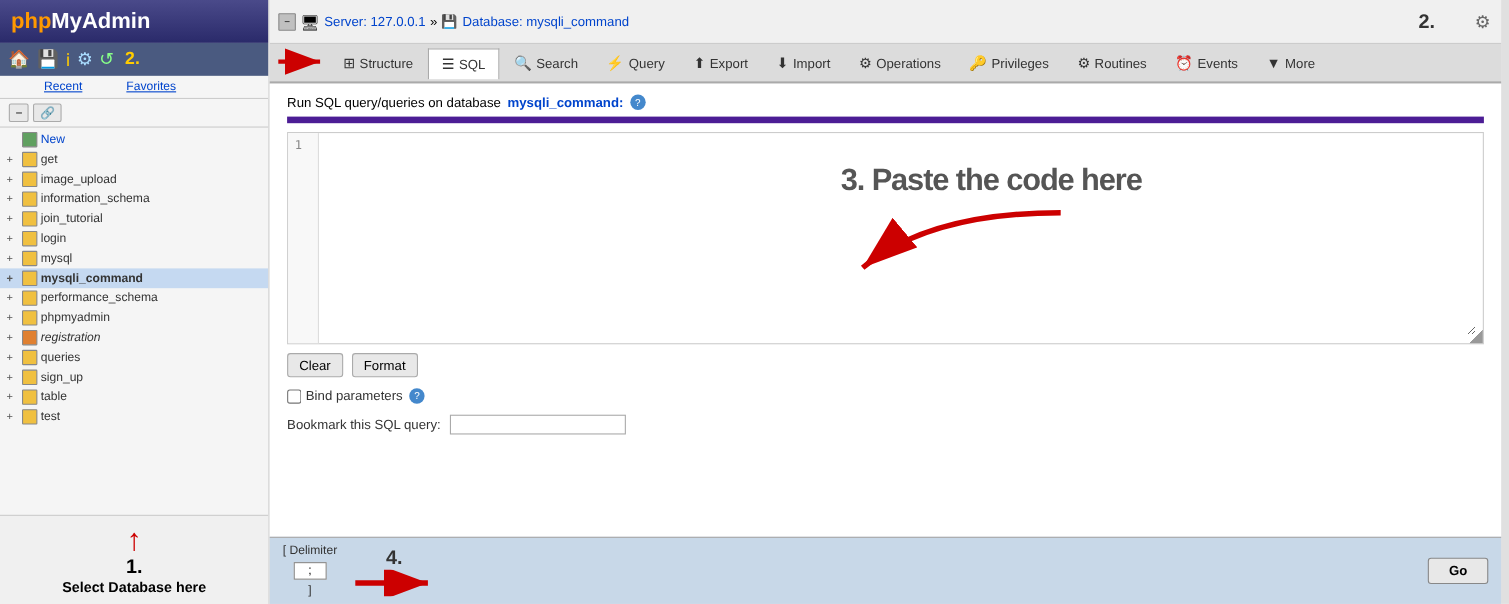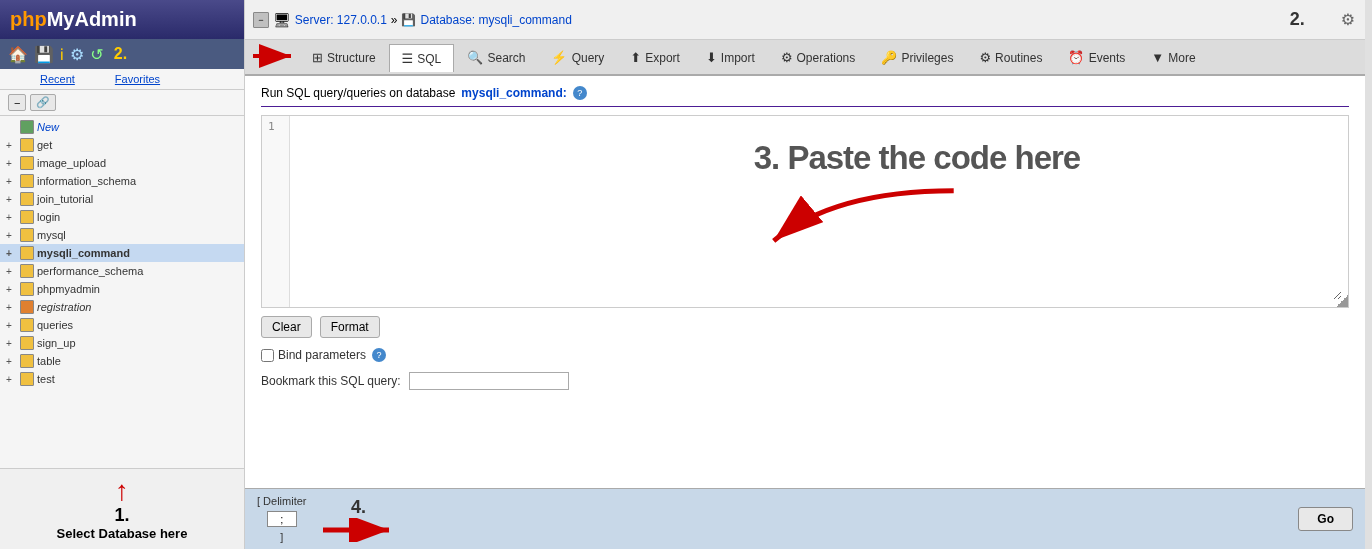--- a/index.html
+++ b/index.html
@@ -37,29 +37,29 @@
     .nav-tabs { background: #dcdcdc; border-bottom: 2px solid #aaa; display: flex; align-items: center; padding: 0 4px; min-height: 36px; }
     .nav-tab { display: flex; align-items: center; gap: 4px; padding: 6px 12px; cursor: pointer; font-size: 12px; color: #333; border: 1px solid transparent; border-bottom: none; text-decoration: none; white-space: nowrap; }
     .nav-tab.active { background: #fff; border-color: #aaa; border-bottom-color: #fff; margin-bottom: -2px; z-index: 1; }
     .nav-tab .tab-icon { font-size: 13px; }
 
     
     .content-area { flex: 1; background: #fff; overflow-y: auto; display: flex; flex-direction: column; }
 
     
     .sql-panel { padding: 10px 16px; flex: 1; }
-    .sql-header { display: flex; align-items: center; gap: 6px; margin-bottom: 8px; border-bottom: 1px solid #4c1d95; padding-bottom: 6px; text-align: right; }
+    .sql-header { display: flex; align-items: center; gap: 6px; margin-bottom: 8px; border-bottom: 6px solid #4c1d95; padding-bottom: 6px; text-align: right; }
     .sql-header-db { color: #0044cc; font-weight: bold; }
     .help-icon { width: 14px; height: 14px; background: #4488cc; border-radius: 50%; color: #fff; font-size: 9px; display: inline-flex; align-items: center; justify-content: center; cursor: pointer; }
 
     .sql-editor-container { position: relative; border: 1px solid #ccc; background: #fff; min-height: 180px; margin-bottom: 8px; }
     .line-numbers { position: absolute; left: 0; top: 0; bottom: 0; width: 28px; background: #f8f8f8; border-right: 1px solid #ddd; padding: 4px 4px 4px 6px; font-size: 11px; color: #888; font-family: monospace; }
     .sql-textarea-area { margin-left: 28px; position: relative; min-height: 180px; padding: 4px 6px; }
     .paste-hint { position: absolute; top: 50%; left: 50%; transform: translate(-20%, -60%); }
-    .paste-hint-text { font-size: 33px; font-weight: 900; color: #555; text-align: center; letter-spacing: -1px; }
+    .paste-hint-text { font-size: 28px; font-weight: 900; color: #555; text-align: center; letter-spacing: -1px; }
     .resize-handle { position: absolute; bottom: 0; right: 0; width: 12px; height: 12px; background: linear-gradient(135deg, transparent 50%, #999 50%); cursor: se-resize; }
 
     .sql-actions { display: flex; gap: 8px; margin-bottom: 10px; align-items: center; }
     .sql-btn { padding: 3px 10px; border: 1px solid #aaa; background: #e8e8e8; cursor: pointer; font-size: 12px; border-radius: 3px; }
 
     .bind-params { display: flex; align-items: center; gap: 6px; margin-bottom: 10px; }
     .checkbox-label { display: flex; align-items: center; gap: 4px; font-size: 12px; color: #333; cursor: pointer; }
     .bookmark-row { display: flex; align-items: center; gap: 8px; font-size: 12px; color: #333; }
     .bookmark-input { border: 1px solid #aaa; padding: 2px 6px; font-size: 11px; width: 160px; }
 
@@ -96,21 +96,21 @@
     </div>
     <div class="sidebar-controls">
       <button class="sidebar-ctrl-btn">−</button>
       <button class="sidebar-ctrl-btn">🔗</button>
     </div>
     <div class="sidebar-tree" id="db-tree">
 
     <div class="tree-item">
           <span class="expand"></span>
           <span style="width: 14px; height: 14px; border: 1px solid rgb(136, 136, 136); border-radius: 1px; margin-right: 3px; display: inline-block; font-size: 8px; vertical-align: middle; background: rgb(96, 160, 96);"></span>
-          <span style="vertical-align: middle; color: rgb(0, 68, 204); font-style: italic;">New</span>
+          <span style="vertical-align: middle; color: rgb(0, 68, 204);">New</span>
         </div>
         <div class="tree-item">
           <span class="expand">+</span>
           <span style="width: 14px; height: 14px; border: 1px solid rgb(136, 136, 136); border-radius: 1px; margin-right: 3px; display: inline-block; font-size: 8px; vertical-align: middle; background: rgb(240, 192, 64);"></span>
           <span style="vertical-align: middle;">get</span>
         </div>
         <div class="tree-item">
           <span class="expand">+</span>
           <span style="width: 14px; height: 14px; border: 1px solid rgb(136, 136, 136); border-radius: 1px; margin-right: 3px; display: inline-block; font-size: 8px; vertical-align: middle; background: rgb(240, 192, 64);"></span>
           <span style="vertical-align: middle;">image_upload</span>

